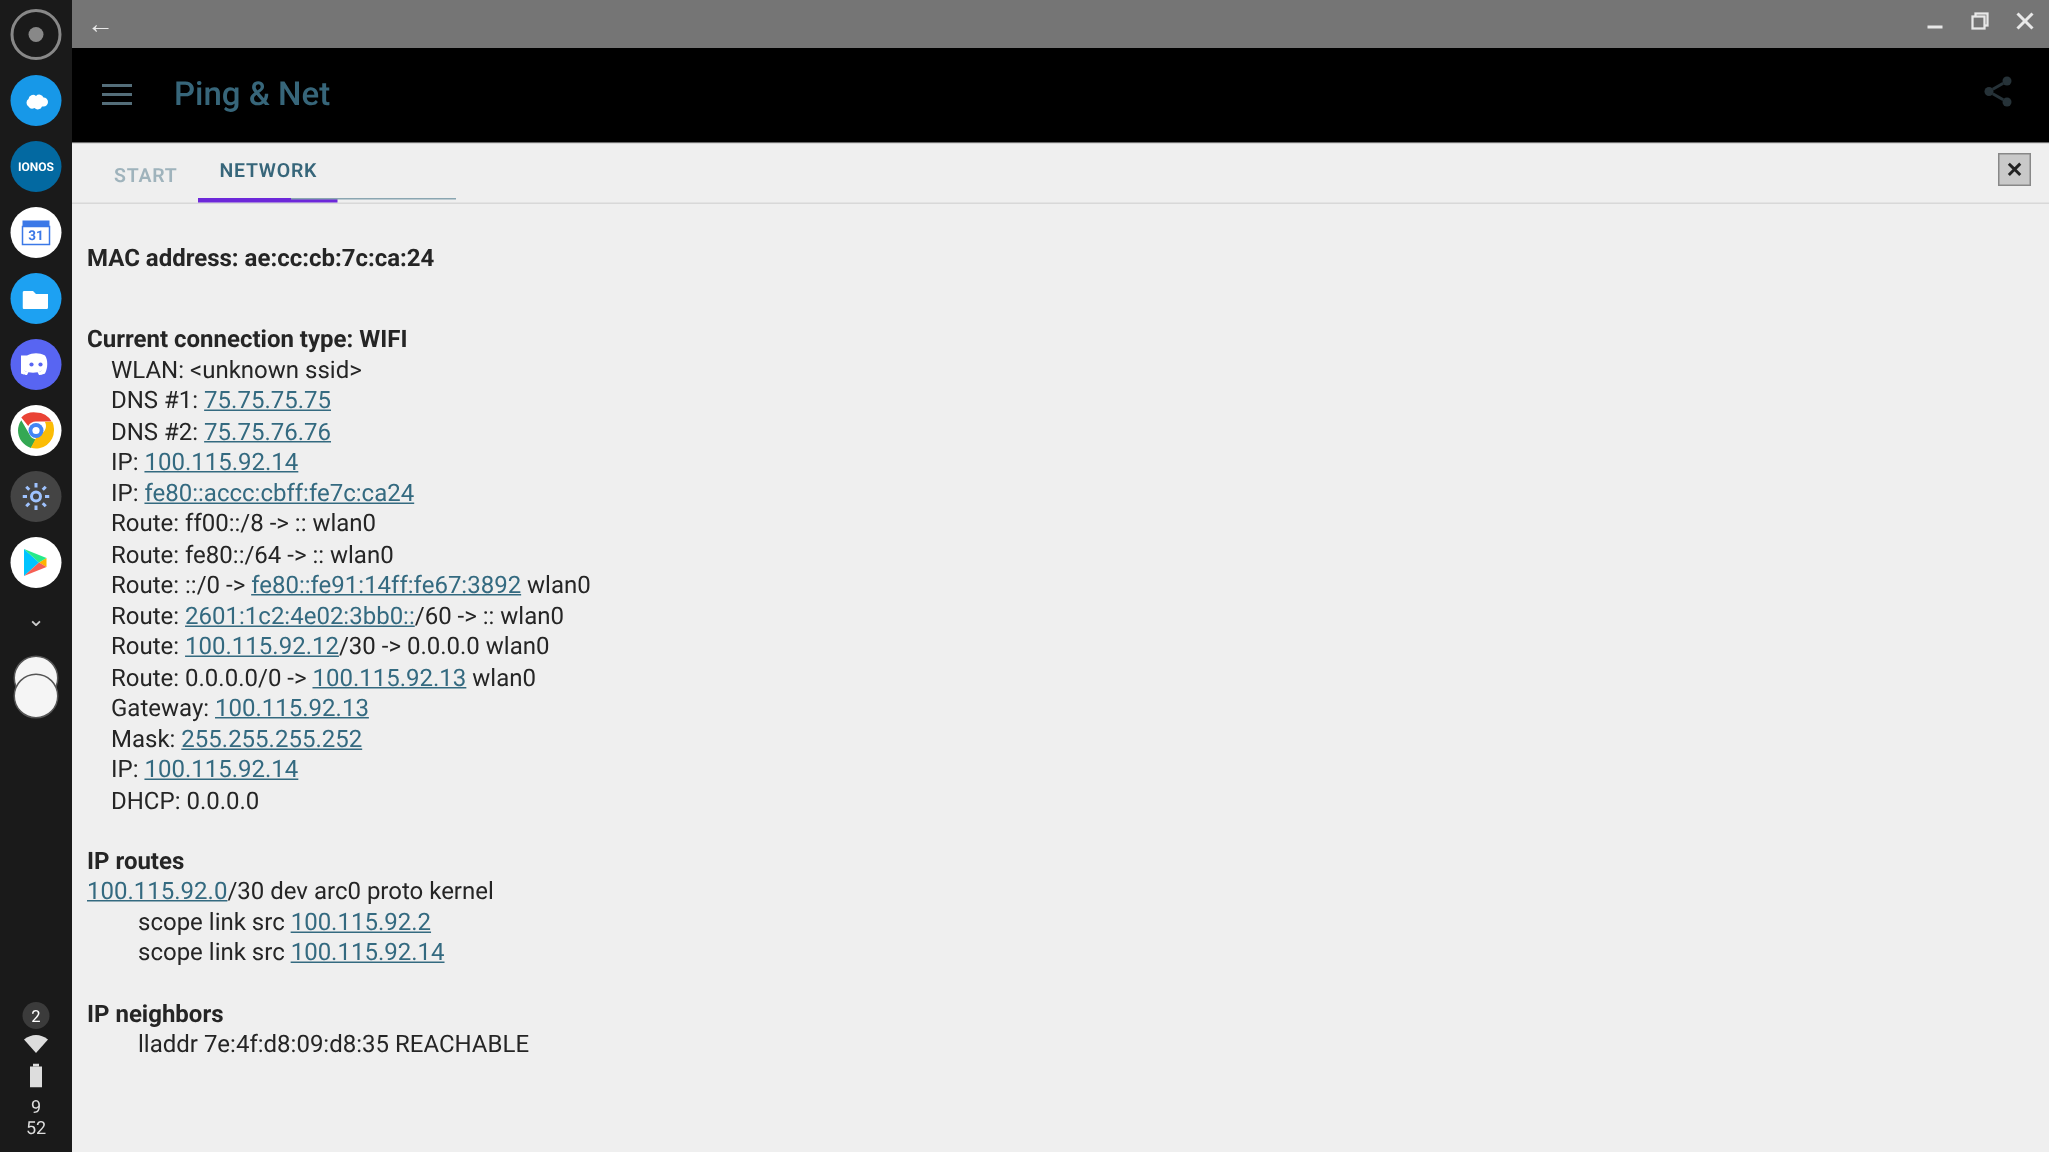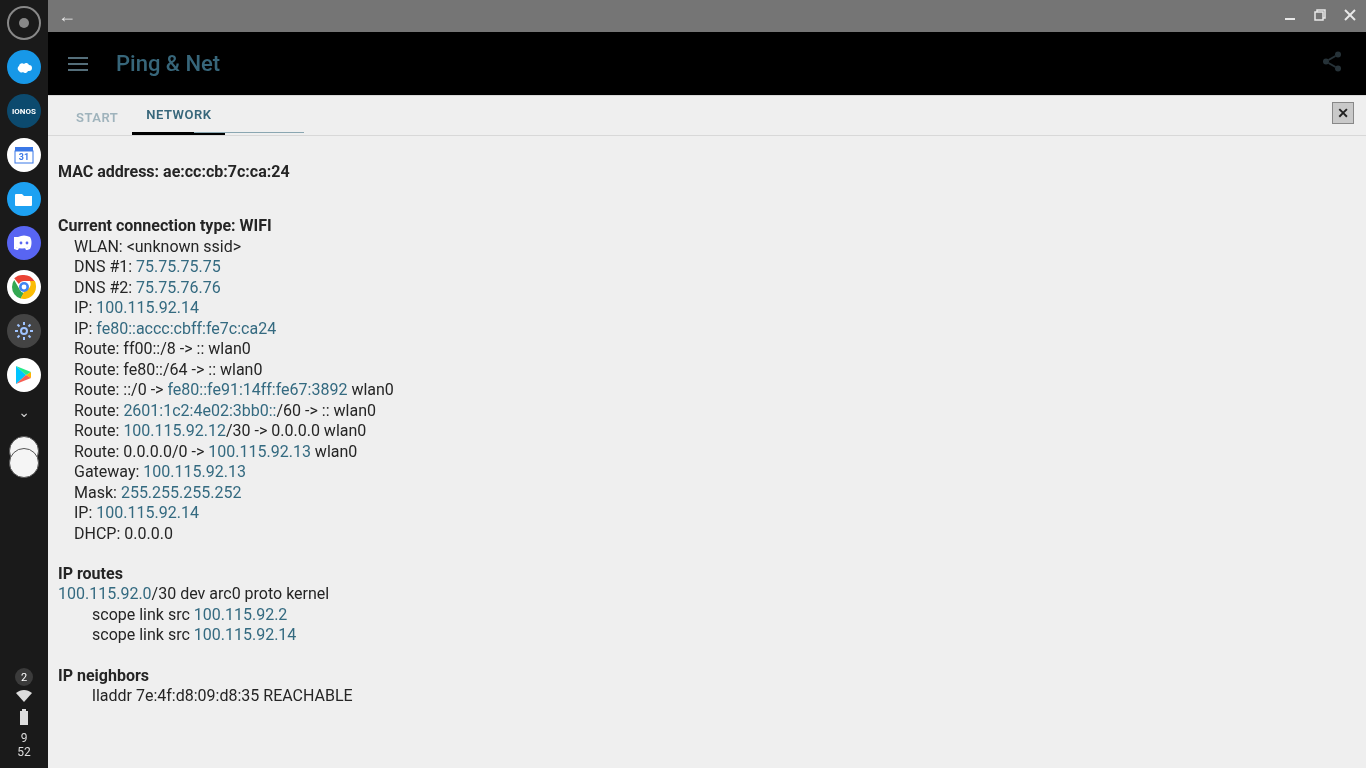--- a/index.html
+++ b/index.html
@@ -1,17 +1,17 @@
 <!DOCTYPE html>
 <html><head>
 <meta charset="utf-8">
 <style>
   * { box-sizing: border-box; margin: 0; padding: 0; }
   html, body { width: 1366px; height: 768px; font-family: Roboto, "Helvetica Neue", Arial, sans-serif; overflow: hidden; background: #000; }
-  a.link { color: #346a80; cursor: pointer; }
+  a.link { color: #346a80; text-decoration: underline; cursor: pointer; }
 
   
   .shelf {
     position: absolute; left: 0; top: 0; width: 48px; height: 768px;
     background: #1a1a1a; display: flex; flex-direction: column; align-items: center;
     padding-top: 6px; gap: 10px; color: #fff; font-size: 12px;
   }
   .shelf .ring {
     width: 34px; height: 34px; border-radius: 50%; border: 2px solid #888;
     display: flex; align-items: center; justify-content: center;
@@ -56,21 +56,21 @@
   .appbar .menu { font-size: 22px; color: #546e7a; cursor: pointer; margin-right: 28px; }
   .appbar .title { font-size: 22px; font-weight: 500; color: #37667a; }
   .appbar .share { font-size: 22px; color: #263238; cursor: pointer; }
   .appbar .right { position: absolute; right: 22px; top: 50%; transform: translateY(-50%); }
 
   .tabs { display: flex; align-items: flex-end; padding: 0 14px; height: 40px; border-bottom: 1px solid #d8d8d8; position: relative; }
   .tab {
     font-size: 13px; font-weight: 600; letter-spacing: 0.5px;
     color: #9fb3bc; padding: 12px 14px 10px; cursor: pointer;
   }
-  .tab.active { color: #37667a; border-bottom: 3px solid #000000; }
+  .tab.active { color: #37667a; border-bottom: 3px solid #6d28d9; }
   .tabs .closebox {
     position: absolute; right: 12px; top: 6px; width: 22px; height: 22px;
     background: #c9c9c9; border: 1px solid #888; color: #222;
     display: flex; align-items: center; justify-content: center; font-weight: bold;
     cursor: pointer; font-size: 14px;
   }
   .tabs .hairline {
     position: absolute; left: 146px; top: 36px; width: 110px; height: 0;
     border-top: 1px solid #8aa6b1;
   }
@@ -89,21 +89,21 @@
 
 <div class="shelf">
   <div class="ring">
       <div class="dot"></div>
     </div>
   <div class="appicon" style="background:#1798e8">
     <svg width="20" height="14" viewBox="0 0 20 14">
         <path fill="#fff" d="M5 6a3 3 0 0 1 5-2 3 3 0 0 1 5 1 3 3 0 1 1 0 6h-1a3 3 0 0 1-5 1 3 3 0 0 1-4-1 3 3 0 0 1 0-5z"></path>
       </svg>
   </div>
-  <div class="appicon" style="background:#0c4a6e;color:#fff;font-size:8px;font-weight:700">IONOS</div>
+  <div class="appicon" style="background:#0369a1;color:#fff;font-size:8px;font-weight:700">IONOS</div>
   <div class="appicon" style="background:#fff">
     <svg width="24" height="24" viewBox="0 0 24 24">
         <rect x="3" y="4" width="18" height="4" fill="#3b78e7"></rect>
         <rect x="3" y="8" width="18" height="12" fill="#fff" stroke="#3b78e7"></rect>
         <text x="12" y="17" text-anchor="middle" font-size="9" fill="#3b78e7" font-weight="700">31</text>
       </svg>
   </div>
   <div class="appicon" style="background:#1da1f2">
     <svg width="18" height="14" viewBox="0 0 18 14">
         <path fill="#fff" d="M1 2h6l2 2h8v9a1 1 0 0 1-1 1H1a1 1 0 0 1-1-1V3a1 1 0 0 1 1-1z"></path>

